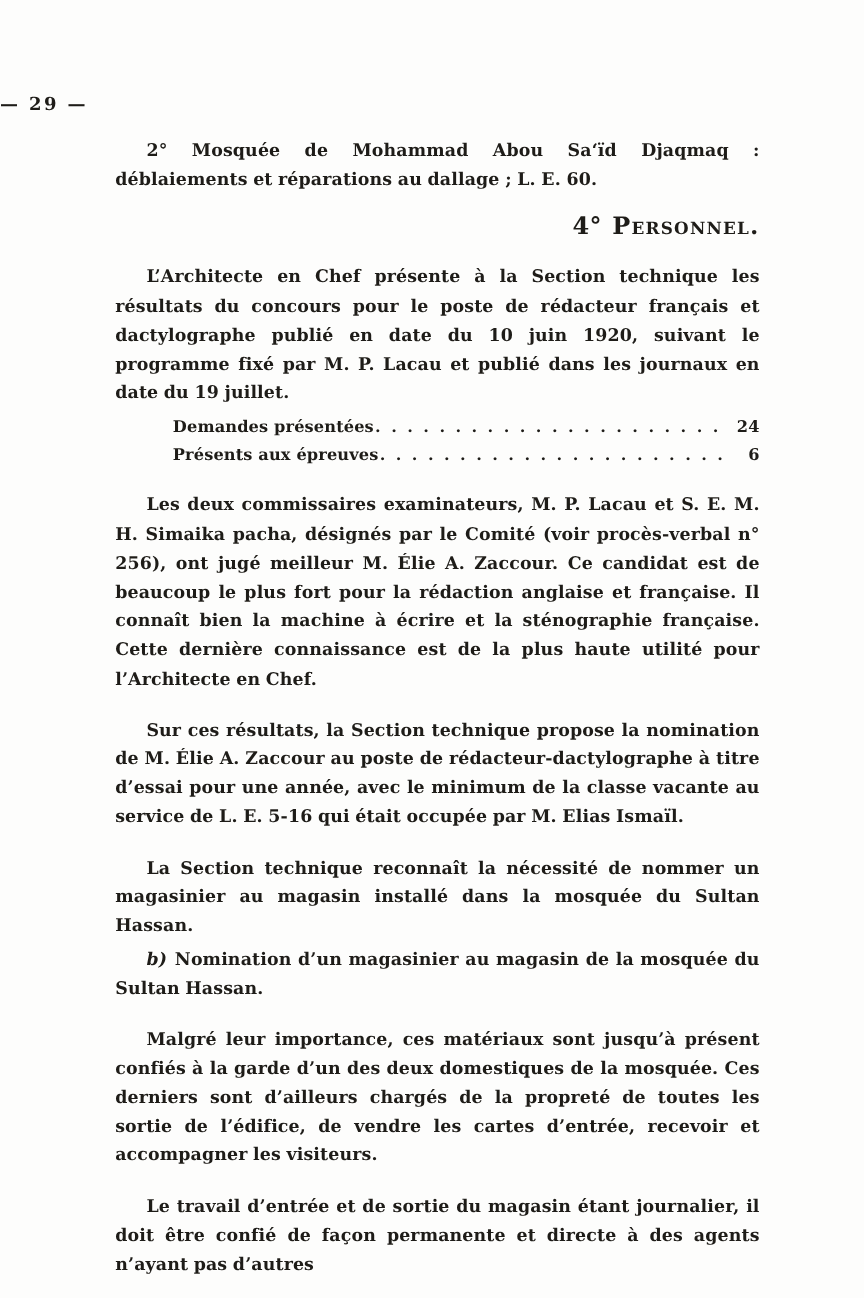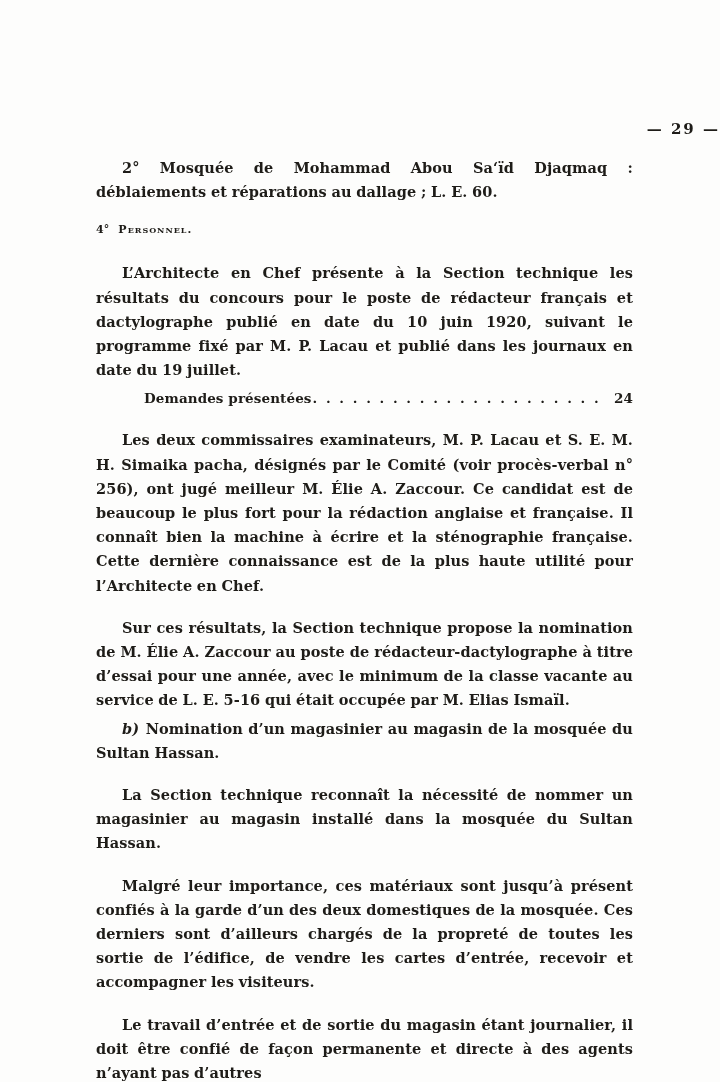--- a/index.html
+++ b/index.html
@@ -15,22 +15,22 @@
     -webkit-font-smoothing: antialiased;
   }
   .page {
     position: relative;
     width: 720px;
     height: 1082px;
     background: var(--paper);
     overflow: hidden;
   }
   .folio {
-    padding-top: 120px;
-    text-align: right;
+    padding-top: 78px;
+    text-align: left;
     font-size: 15px;
     font-weight: 700;
     letter-spacing: 2px;
     line-height: 18px;
   }
   .content {
     margin: 13px 0 0 96px;
     width: 537px;
     font-size: 14.5px;
     font-weight: 700;
@@ -38,23 +38,23 @@
     word-spacing: -0.5px;
     letter-spacing: 0.1px;
   }
   p.para {
     text-align: justify;
     text-indent: 26px;
     margin: 18px 0 3px 0;
     hyphens: none;
   }
   .section-heading {
-    text-align: left;
+    text-align: right;
     margin: 13px 0 7px 0;
-    font-size: 11px;
+    font-size: 20px;
     line-height: 26px;
   }
   .sec-num { margin-right: 9px; }
   .sec-title {
     font-variant: small-caps;
     letter-spacing: 1px;
   }
   .marker {
     font-style: italic;
     margin-right: 0.45em;
@@ -105,31 +105,36 @@
 
     <p class="para">L’Architecte en Chef présente à la Section technique les résultats du concours pour le poste de rédacteur français et dactylographe publié en date du 10 juin 1920, suivant le programme fixé par M. P. Lacau et publié dans les journaux en date du 19 juillet.</p>
 
 
     <div class="leader-table">
       <div class="leader-row">
         <span class="leader-label">Demandes présentées</span>
         <span class="leader-dots"></span>
         <span class="leader-value">24</span>
       </div>
+      <div class="leader-row">
+        <span class="leader-label">Présents aux épreuves</span>
+        <span class="leader-dots"></span>
+        <span class="leader-value">6</span>
+      </div>
     </div>
 
     <p class="para">Les deux commissaires examinateurs, M. P. Lacau et S. E. M. H. Simaika pacha, désignés par le Comité (voir procès-verbal n° 256), ont jugé meilleur M. Élie A. Zaccour. Ce candidat est de beaucoup le plus fort pour la rédaction anglaise et française. Il connaît bien la machine à écrire et la sténographie française. Cette dernière connaissance est de la plus haute utilité pour l’Architecte en Chef.</p>
 
     <p class="para">Sur ces résultats, la Section technique propose la nomination de M. Élie A. Zaccour au poste de rédacteur-dactylographe à titre d’essai pour une année, avec le minimum de la classe vacante au service de L. E. 5-16 qui était occupée par M. Elias Ismaïl.</p>
 
+    <p class="para">La Section technique reconnaît la nécessité de nommer un magasinier au magasin installé dans la mosquée du Sultan Hassan.</p>
+
     <p class="para" style="margin-top:4px;">
       <span class="marker">b)</span><span>Nomination d’un magasinier au magasin de la mosquée du Sultan Hassan.</span>
     </p>
-
-    <p class="para">La Section technique reconnaît la nécessité de nommer un magasinier au magasin installé dans la mosquée du Sultan Hassan.</p>
 
 
     <p class="para">Malgré leur importance, ces matériaux sont jusqu’à présent confiés à la garde d’un des deux domestiques de la mosquée. Ces derniers sont d’ailleurs chargés de la propreté de toutes les sortie de l’édifice, de vendre les cartes d’entrée, recevoir et accompagner les visiteurs.</p>
 
     <p class="para">Le travail d’entrée et de sortie du magasin étant journalier, il doit être confié de façon permanente et directe à des agents n’ayant pas d’autres</p>
 
   </div>
 </div>
 
 </body></html>

